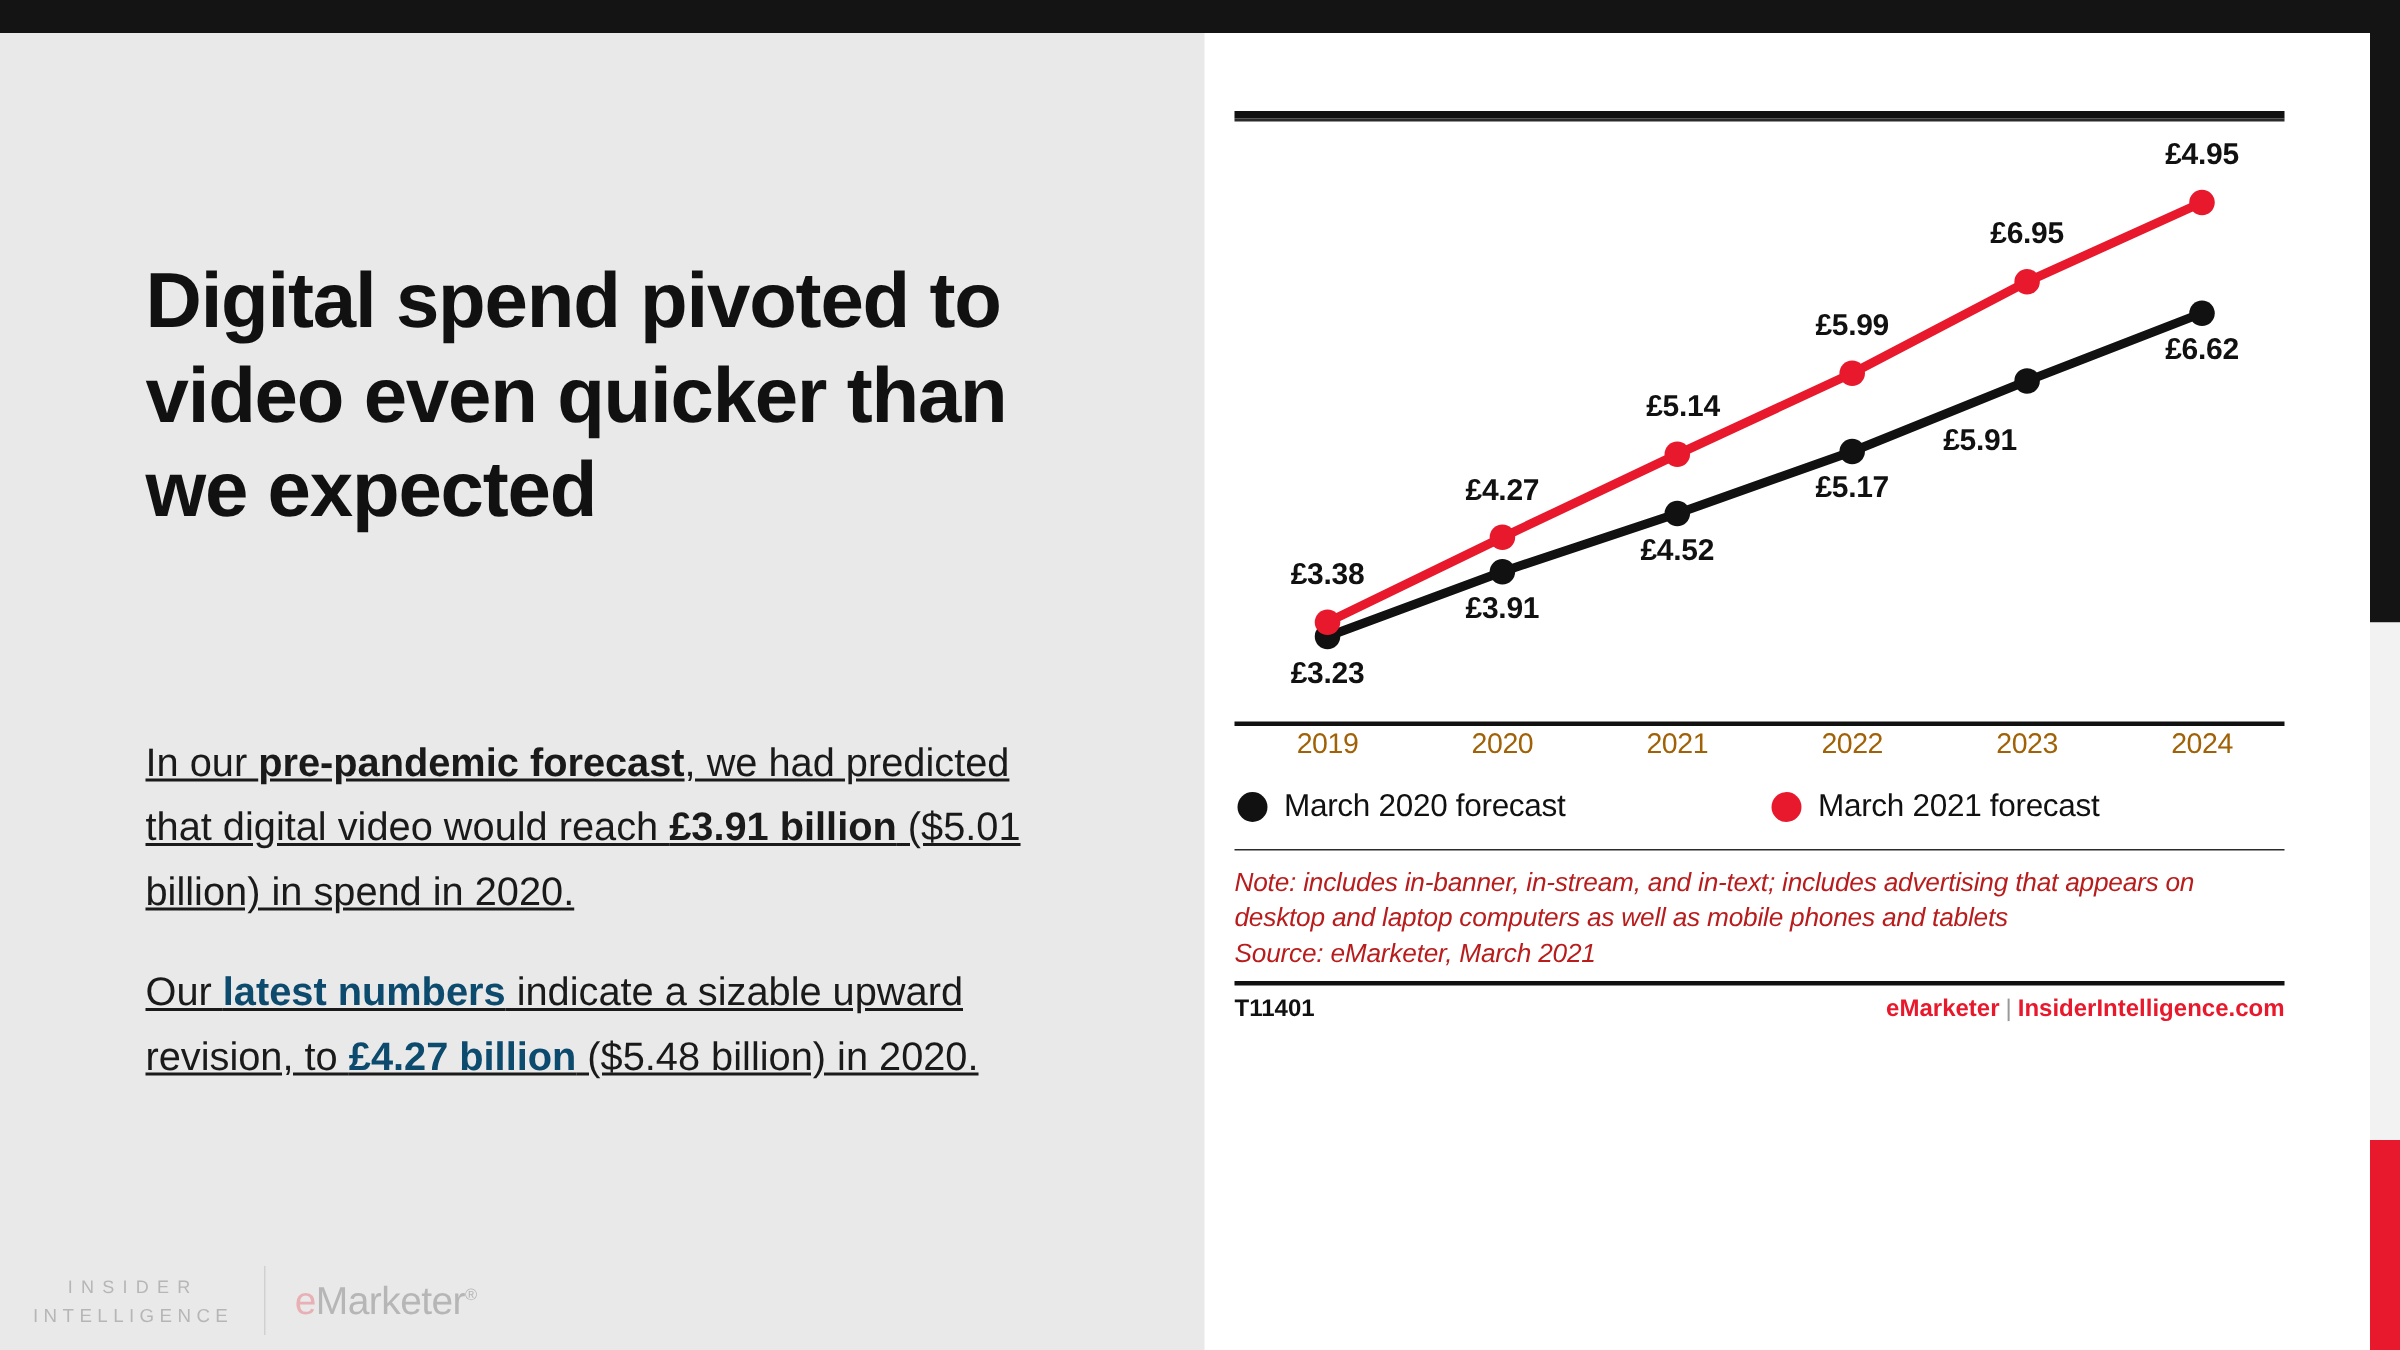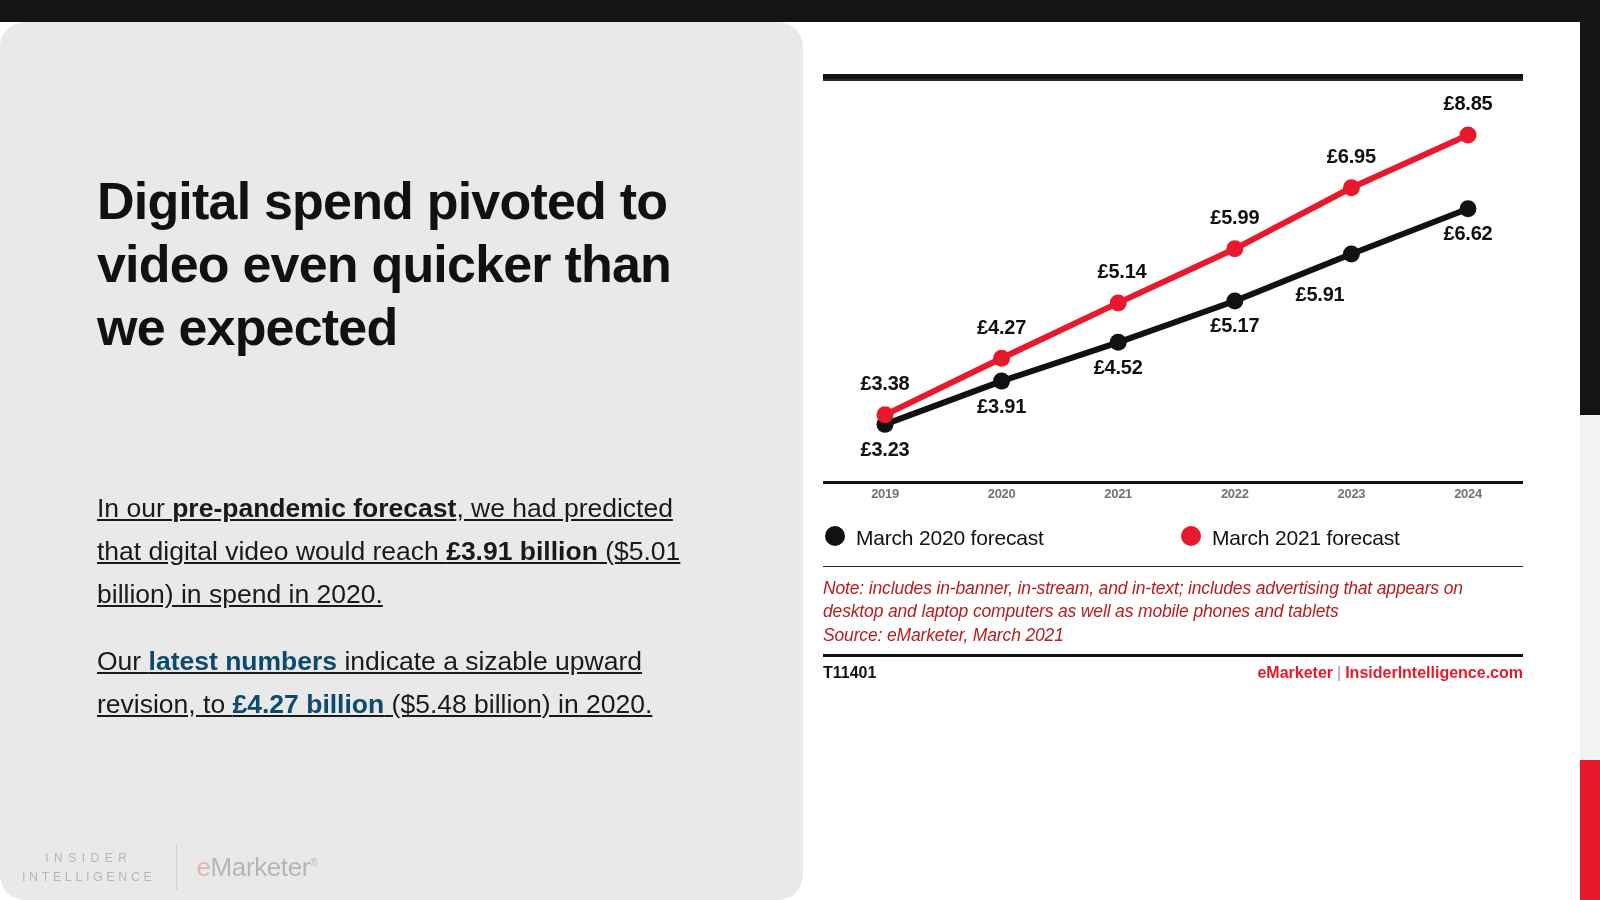--- a/index.html
+++ b/index.html
@@ -27,21 +27,20 @@
     position: absolute; left: 0; top: 0;
     width: 1580px; height: 22px;
     background: #141414;
   }
 
   
   .left-panel {
     position: absolute; left: 0; top: 22px;
     width: 803px; height: 878px;
     background: #e9e9e9;
-    border-radius: 25px;
   }
   .headline {
     position: absolute; left: 97px; top: 148px;
     width: 640px;
     font-size: 52px;
     font-weight: bold;
     line-height: 1.21;
     letter-spacing: -0.8px;
     color: #111111;
   }
@@ -104,31 +103,31 @@
     font-size: 20px; font-weight: bold; color: #111111;
     white-space: nowrap; letter-spacing: -0.2px;
   }
 
   
   .axis-row {
     position: relative; width: 700px; height: 36px; margin-top: 2px;
   }
   .axis-tick {
     position: absolute; top: 0;
-    font-size: 13px; font-weight: bold; color: #737373;
+    font-size: 19px; font-weight: normal; color: #a16207;
     transform: translateX(-50%);
     letter-spacing: -0.3px;
   }
 
   
   .legend-row {
     position: relative; width: 700px; height: 40px; margin-top: 4px;
   }
   .legend-item {
-    position: absolute; top: 0; display: flex; gap: 11px;
+    position: absolute; top: 0; display: flex; align-items: center; gap: 11px;
   }
   .legend-dot { width: 20px; height: 20px; border-radius: 50%; }
   .legend-text { font-size: 21px; color: #111111; letter-spacing: -0.2px; }
 
   
   .note-block {
     margin-top: 10px;
     font-size: 17.5px; font-style: italic; line-height: 1.33;
     color: #b91c1c; letter-spacing: -0.15px;
   }
@@ -201,21 +200,21 @@
         <div class="pt-label" style="left: 178.6px; top: 314.124px; transform: translateX(-50%);">£3.91</div>
         <div class="pt-label" style="left: 295.2px; top: 275.328px; transform: translateX(-50%);">£4.52</div>
         <div class="pt-label" style="left: 411.8px; top: 233.988px; transform: translateX(-50%);">£5.17</div>
         <div class="pt-label" style="left: 497px; top: 186.924px; transform: translateX(-50%); margin-top: 16px;">£5.91</div>
         <div class="pt-label" style="left: 645px; top: 141.768px; transform: translateX(-50%);">£6.62</div>
         <div class="pt-label" style="left: 62px; top: 291.832px; transform: translateX(-50%);">£3.38</div>
         <div class="pt-label" style="left: 178.6px; top: 235.228px; transform: translateX(-50%);">£4.27</div>
         <div class="pt-label" style="left: 299px; top: 179.896px; transform: translateX(-50%);">£5.14</div>
         <div class="pt-label" style="left: 411.8px; top: 125.836px; transform: translateX(-50%);">£5.99</div>
         <div class="pt-label" style="left: 528.4px; top: 64.78px; transform: translateX(-50%);">£6.95</div>
-        <div class="pt-label" style="left: 645px; top: 11.992px; transform: translateX(-50%);">£8.85</div>
+        <div class="pt-label" style="left: 645px; top: 11.992px; transform: translateX(-50%);">£4.95</div>
       </div>
 
     <div class="rule-mid"></div>
 
     <div class="axis-row" id="axis-row">
         <div class="axis-tick" style="left: 62px;">2019</div>
         <div class="axis-tick" style="left: 178.6px;">2020</div>
         <div class="axis-tick" style="left: 295.2px;">2021</div>
         <div class="axis-tick" style="left: 411.8px;">2022</div>
         <div class="axis-tick" style="left: 528.4px;">2023</div>

